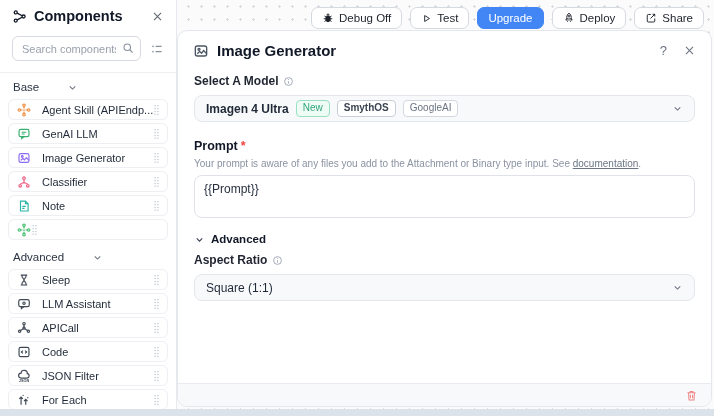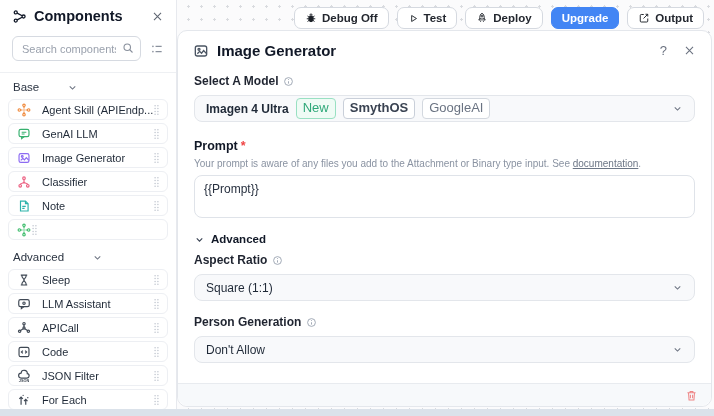--- a/index.html
+++ b/index.html
@@ -31,21 +31,21 @@
   .items { padding:0 8px; }
   .item { display:flex; align-items:center; height:21px; border:1px solid #edeff3; border-radius:6px;
     margin-bottom:3px; padding:0 7px 0 8px; background:#fff; cursor:grab; }
   .item-icon { width:14px; height:14px; display:flex; align-items:center; }
   .item-label { flex:1; font-size:11px; color:#1f2937; margin-left:11px; white-space:nowrap; overflow:hidden; }
   .drag { color:#c3c8d1; display:flex; }
 
   
   .toolbar { position:absolute; top:7px; right:10px; display:flex; gap:8px; z-index:20; }
   .tbtn { display:flex; align-items:center; gap:5px; height:22px; padding:0 10px; background:#fff;
-    border:1px solid #d5d9e0; border-radius:7px; font-size:11.5px; font-weight:700; color:#23272f;
+    border:1px solid #d5d9e0; border-radius:7px; font-size:11.5px; font-weight:400; color:#23272f;
     cursor:pointer; font-family:inherit; }
   .tbtn .bicon { display:flex; color:#1d2229; }
   .tbtn.primary { background:#4285f4; border-color:#4285f4; color:#fff; }
 
   
   .panel { position:absolute; left:177px; top:30px; right:2px; bottom:9px; background:#fff;
     border:1px solid #e4e7ec; border-radius:10px; z-index:15; display:flex; flex-direction:column; }
   .panel-header { display:flex; align-items:center; padding:11px 15px 7px; }
   .panel-title-icon { color:#4b5563; display:flex; }
   .panel-title { font-size:15px; font-weight:700; color:#111827; margin-left:8px; flex:1; }
@@ -54,21 +54,21 @@
   .panel-body { flex:1; padding:3px 16px 0; overflow:hidden; }
 
   .field-label { display:flex; align-items:center; gap:5px; font-size:12px; font-weight:600;
     color:#1f2430; margin:5px 0 7px; }
   .info { color:#9aa3b0; display:flex; }
   .select { height:27px; background:#f8f9fb; border:1px solid #e3e6eb; border-radius:8px;
     display:flex; align-items:center; padding:0 11px; cursor:pointer; }
   .select-value { font-size:12px; color:#1f2937; }
   .select-value.strong { font-weight:700; }
   .select-chev { margin-left:auto; color:#6b7280; display:flex; }
-  .badge { font-size:13px; padding:1px 6px 2px; border-radius:4px; margin-left:7px; border:1px solid; line-height:1.2; }
+  .badge { font-size:10px; padding:1px 6px 2px; border-radius:4px; margin-left:7px; border:1px solid; line-height:1.2; }
   .badge.green { color:#2fa879; border-color:#99e0c2; background:#effbf5; }
   .badge.dark  { color:#3a4352; border-color:#c9cfd9; background:#fff; font-weight:600; }
   .badge.gray  { color:#6a7382; border-color:#d3d8df; background:#fff; }
 
   .prompt-label { display:flex; align-items:center; font-size:12.5px; font-weight:700; color:#111827; margin-top:17px; }
   .req { color:#ef4444; margin-left:3px; font-weight:700; }
   .helper { font-size:10px; color:#8a93a2; margin:5px 0 6px; }
   .helper .doc-link { color:#6c7686; text-decoration:underline; cursor:pointer; }
   .prompt-area { width:100%; height:43px; border:1px solid #dfe3e9; border-radius:8px; padding:6px 9px;
     font-size:12px; color:#27303f; font-family:inherit; resize:none; background:#fff; outline:none; }
@@ -441,42 +441,42 @@
     <span>Debug Off</span>
   </button>
   <button class="tbtn">
     <span class="bicon">
       <svg width="11" height="11" viewBox="0 0 24 24" fill="none" stroke="currentColor" stroke-width="2">
           <path d="M8 5.5v13l10.5-6.5z"></path>
         </svg>
     </span>
     <span>Test</span>
   </button>
+  <button class="tbtn primary">
+    <span>Upgrade</span>
+  </button>
   <button class="tbtn">
     <span class="bicon">
       <svg width="12" height="12" viewBox="0 0 24 24" fill="none" stroke="currentColor" stroke-width="1.9">
           <path d="M12 2.5c2.8 1.5 4.5 5 4.5 8.5l-.5 3h-8l-.5-3c0-3.5 1.7-7 4.5-8.5z"></path>
           <circle cx="12" cy="8.5" r="1.7"></circle>
           <path d="M8 12.5 5.5 16H8M16 12.5 18.5 16H16M10 16.5l-1 3M14 16.5l1 3"></path>
         </svg>
     </span>
     <span>Deploy</span>
-  </button>
-  <button class="tbtn primary">
-    <span>Upgrade</span>
   </button>
   <button class="tbtn">
     <span class="bicon">
       <svg width="12" height="12" viewBox="0 0 24 24" fill="none" stroke="currentColor" stroke-width="1.9">
           <path d="M15 4.5h4.5V9"></path>
           <path d="M19.5 4.5 11 13"></path>
           <path d="M19.5 13v5a2 2 0 0 1-2 2h-11a2 2 0 0 1-2-2v-11a2 2 0 0 1 2-2h5"></path>
         </svg>
     </span>
-    <span>Output</span>
+    <span>Share</span>
   </button>
 </div>
 
 <div class="panel">
   <div class="panel-header">
     <span class="panel-title-icon">
       <svg width="16" height="16" viewBox="0 0 24 24" fill="none" stroke="currentColor" stroke-width="2">
           <rect x="3.5" y="4.5" width="17" height="15" rx="3"></rect>
           <circle cx="9" cy="9.5" r="1.5"></circle>
           <path d="M6.5 16l3.5-3.5 2.8 2.8 3.2-4 4.2 4.7"></path>
@@ -545,40 +545,20 @@
       <div class="select">
         <span class="select-value">Square (1:1)</span>
         <span class="select-chev">
           <svg width="11" height="11" viewBox="0 0 24 24" fill="none" stroke="currentColor" stroke-width="2.2">
               <path d="M6 9.5l6 6 6-6"></path>
             </svg>
         </span>
       </div>
     </div>
 
-    <div class="fgroup">
-      <div class="field-label">
-        <span>Person Generation</span>
-        <span class="info">
-          <svg width="11" height="11" viewBox="0 0 24 24" fill="none" stroke="currentColor" stroke-width="2">
-              <circle cx="12" cy="12" r="8.5"></circle>
-              <path d="M12 11.5v5"></path>
-              <circle cx="12" cy="7.8" r="1.1" fill="currentColor" stroke="none"></circle>
-            </svg>
-        </span>
-      </div>
-      <div class="select">
-        <span class="select-value">Don't Allow</span>
-        <span class="select-chev">
-          <svg width="11" height="11" viewBox="0 0 24 24" fill="none" stroke="currentColor" stroke-width="2.2">
-              <path d="M6 9.5l6 6 6-6"></path>
-            </svg>
-        </span>
-      </div>
-    </div>
   </div>
 
   <div class="panel-footer">
     <span class="trash">
       <svg width="13" height="13" viewBox="0 0 24 24" fill="none" stroke="currentColor" stroke-width="1.9">
           <path d="M4.5 7h15M9.5 7V4.5h5V7M6.5 7l1 13.5h9l1-13.5M10 10.5v6.5M14 10.5v6.5"></path>
         </svg>
     </span>
   </div>
 </div>

